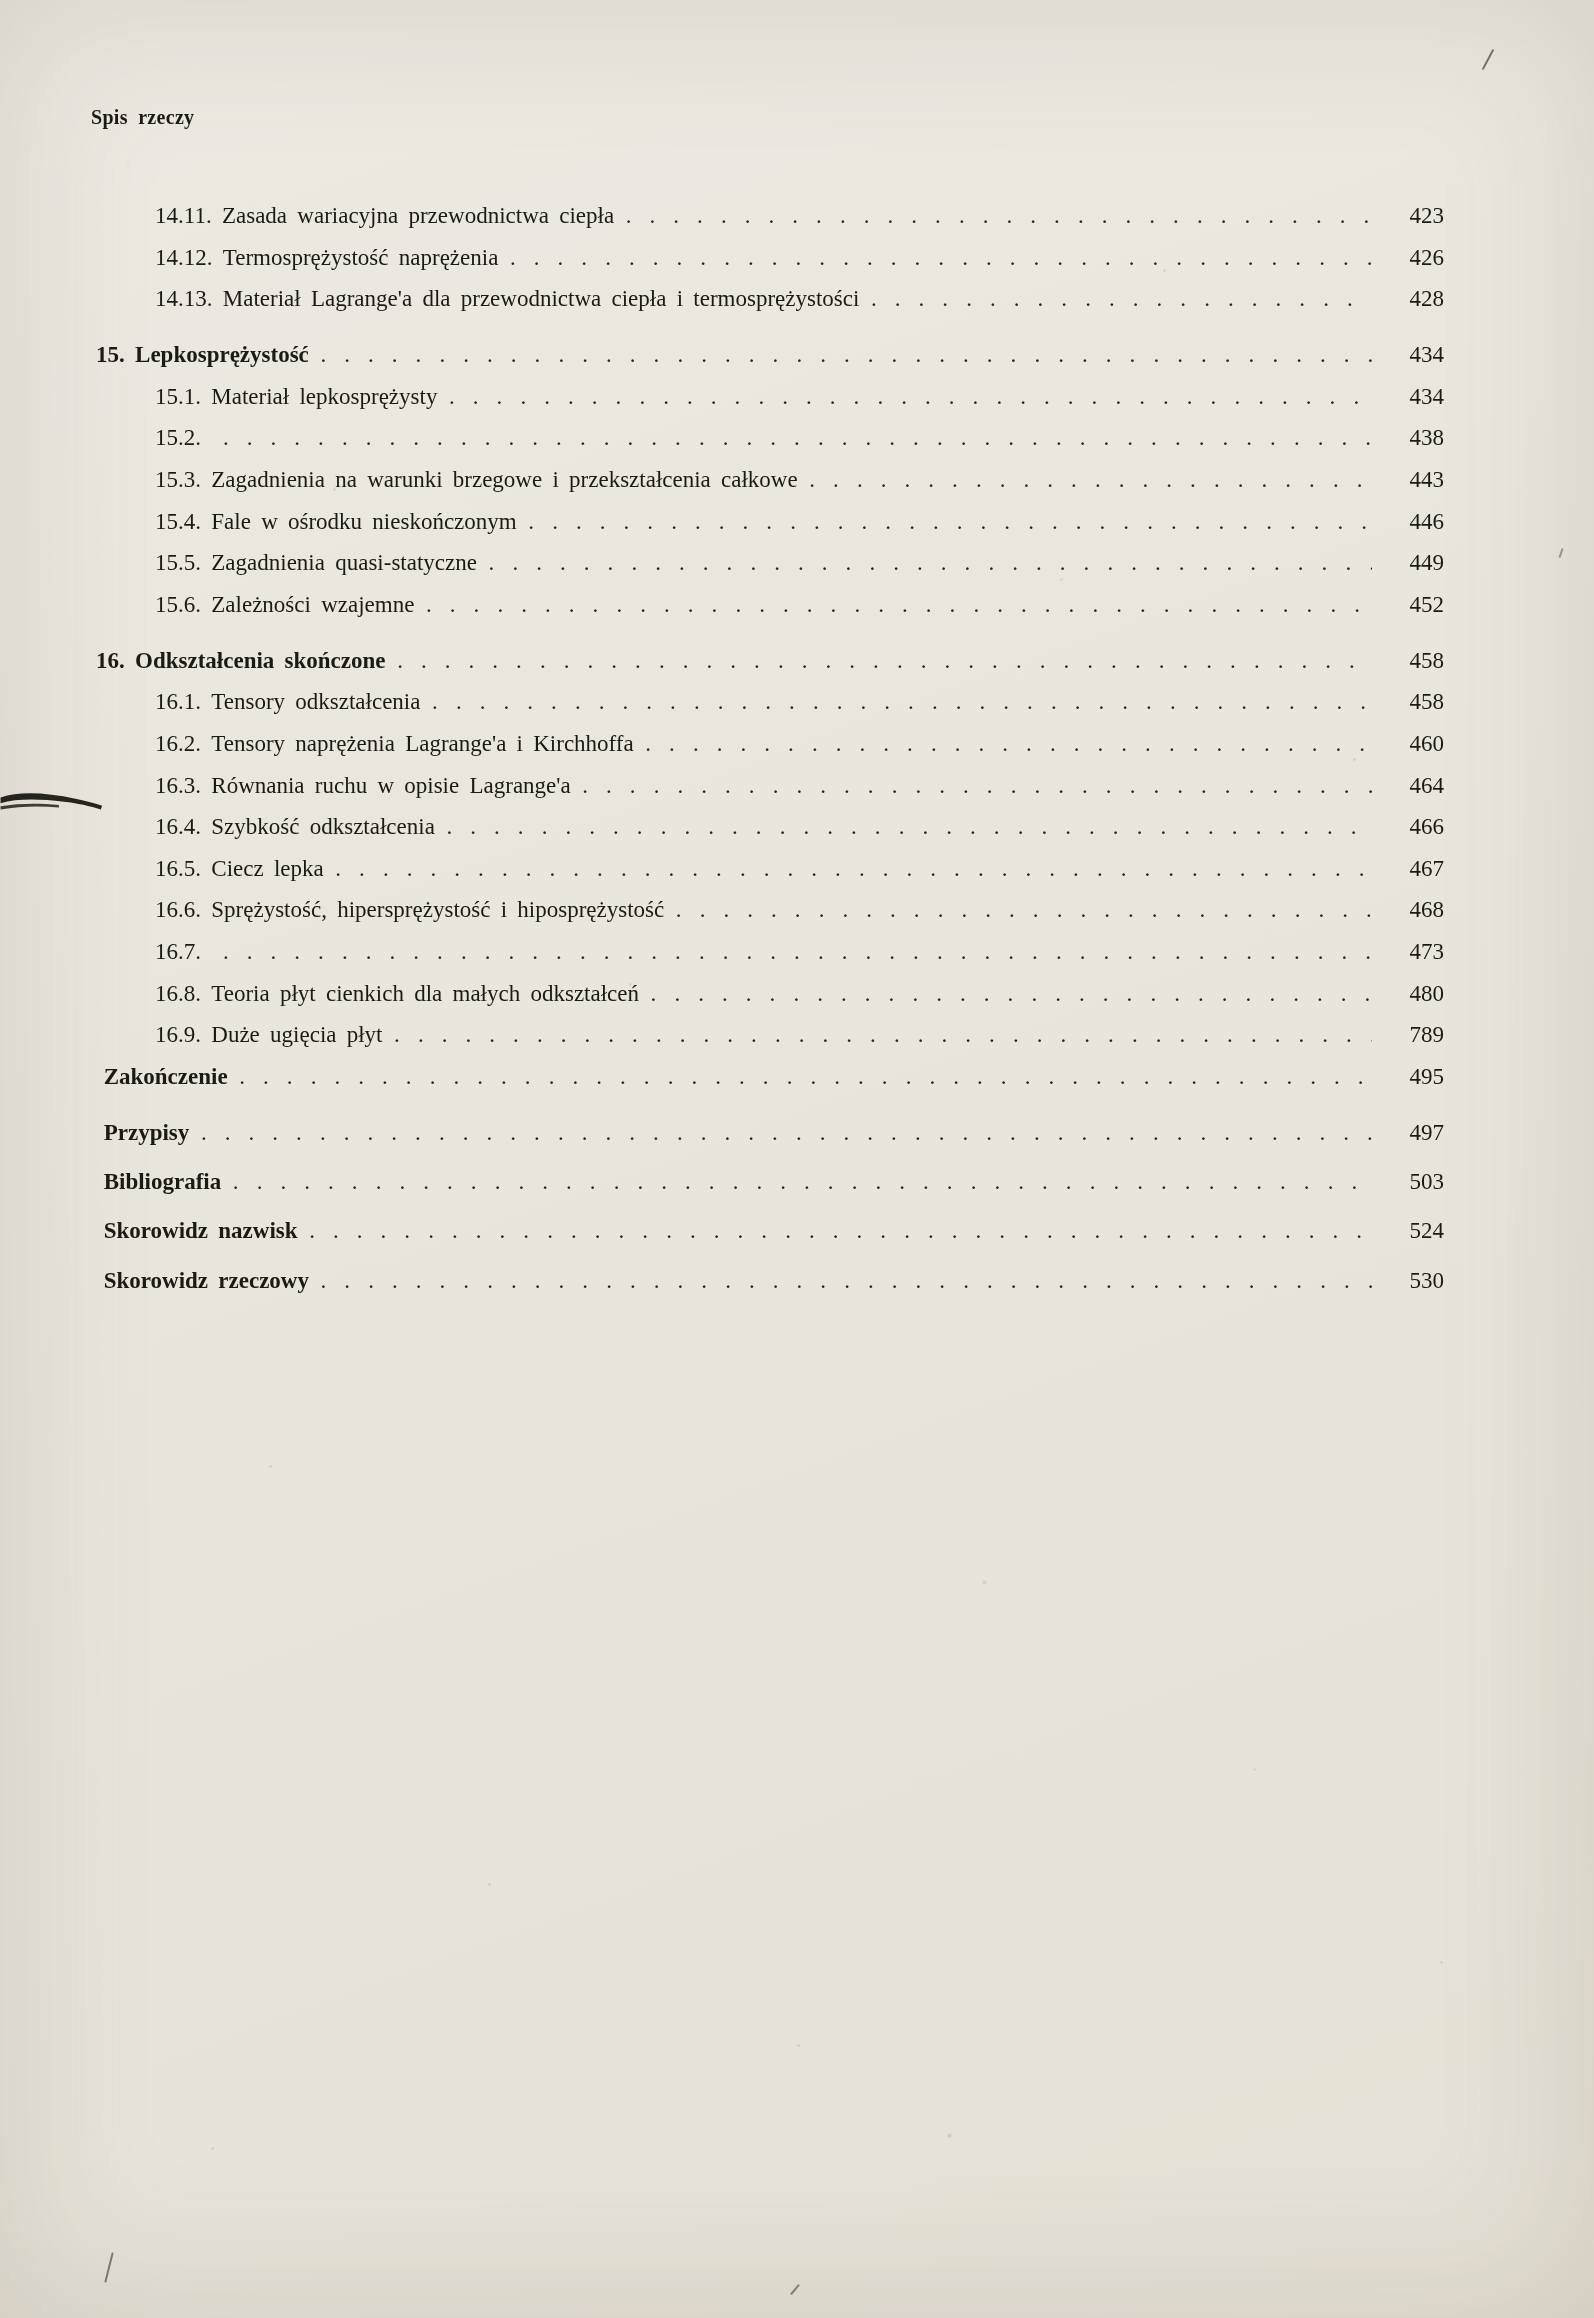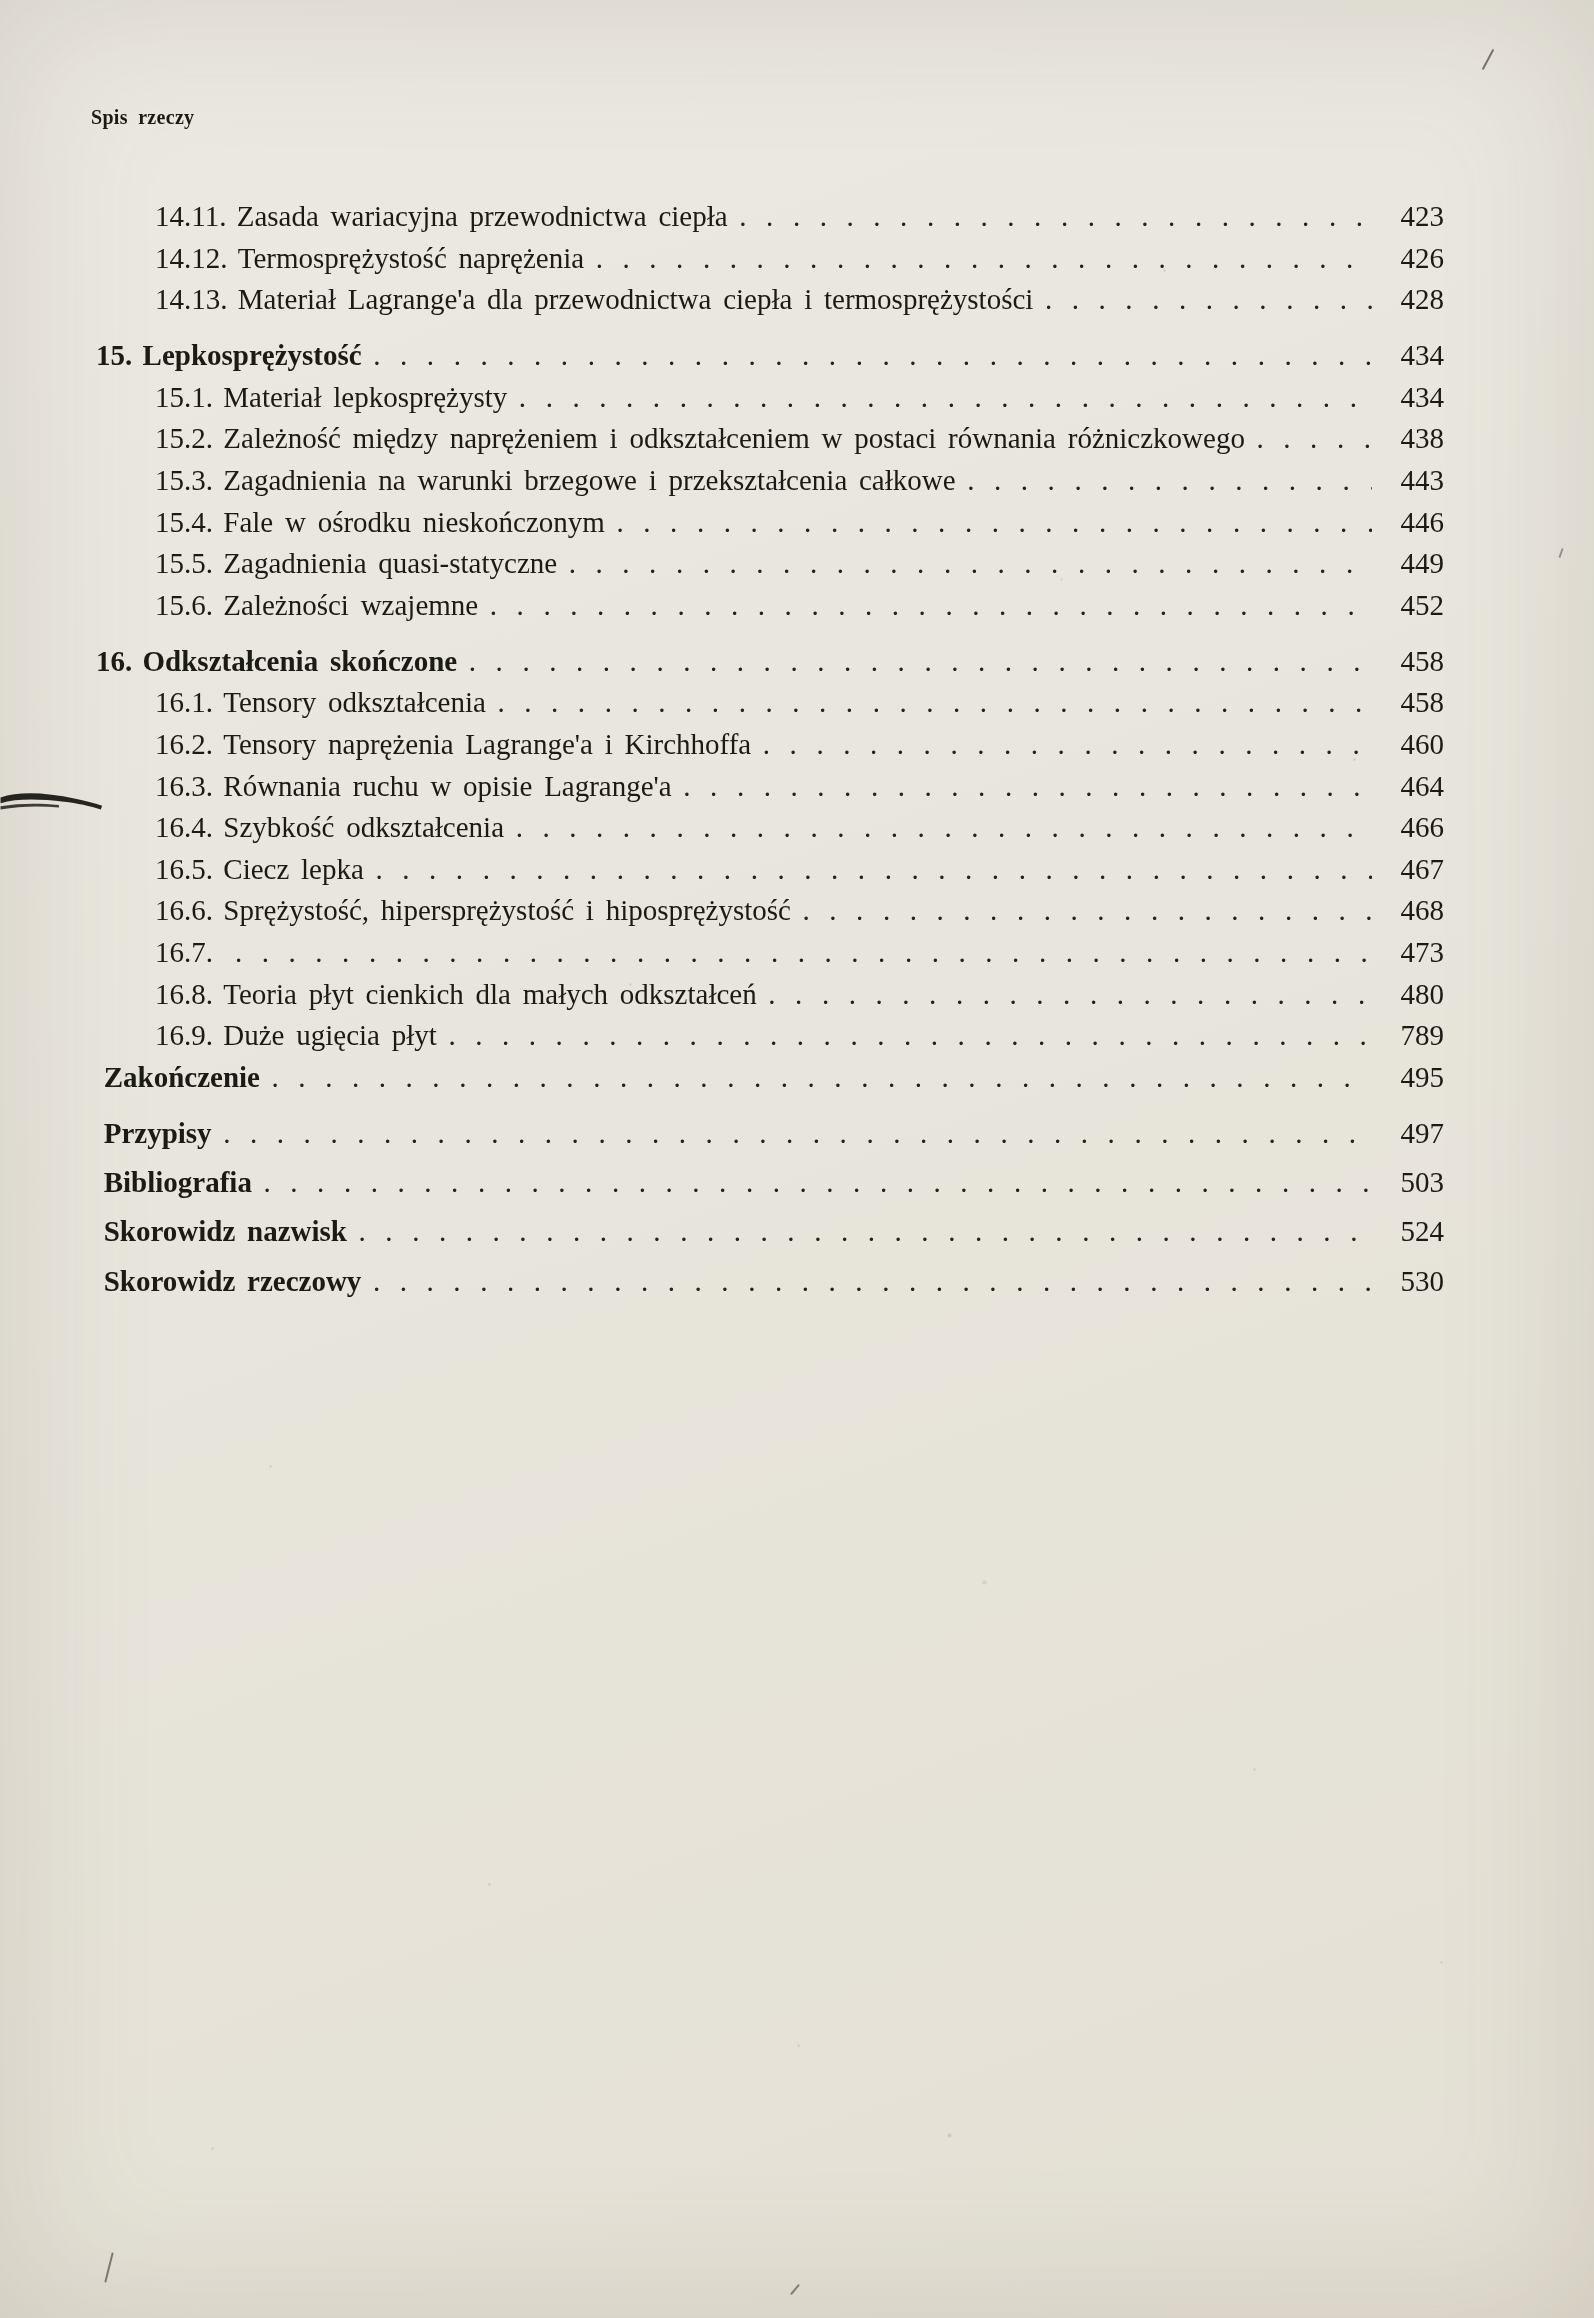--- a/index.html
+++ b/index.html
@@ -29,21 +29,21 @@
   }
   .toc {
     position: absolute;
     left: 96px;
     top: 201px;
     width: 1348px;
   }
   .row {
     display: flex;
     align-items: flex-end;
-    font-size: 29px;
+    font-size: 23px;
     line-height: 30px;
     margin-bottom: 11.6px;
     word-spacing: 4.5px;
   }
   .row.sub { margin-left: 59px; }
   .row.chapter { font-weight: 700; }
   .row.back { font-weight: 700; margin-left: 7.7px; margin-bottom: 19.3px; }
   .gap-large { margin-top: 26px; }
   .gap-small { margin-top: 7.7px; }
   .num { margin-right: 10.3px; white-space: nowrap; }
@@ -142,21 +142,20 @@
     <span class="pnum">434</span>
   </div>
       <div class="row sub">
     <span class="num">15.1.</span>
     <span class="title">Materiał lepkosprężysty</span>
     <span class="dots">. . . . . . . . . . . . . . . . . . . . . . . . . . . . . . . . . . . . . . . . . . . . . . . . . . . . . . . . . . . . . . . . . . . . . . . . . . . . . . . . . . . . . . . . . . . . . . . . . . . . </span>
     <span class="pnum">434</span>
   </div>
       <div class="row sub">
     <span class="num">15.2.</span>
-    <span class="title">Zależność między naprężeniem i odkształceniem w postaci równania różniczkowego</span>
     <span class="dots">. . . . . . . . . . . . . . . . . . . . . . . . . . . . . . . . . . . . . . . . . . . . . . . . . . . . . . . . . . . . . . . . . . . . . . . . . . . . . . . . . . . . . . . . . . . . . . . . . . . . </span>
     <span class="pnum">438</span>
   </div>
       <div class="row sub">
     <span class="num">15.3.</span>
     <span class="title">Zagadnienia na warunki brzegowe i przekształcenia całkowe</span>
     <span class="dots">. . . . . . . . . . . . . . . . . . . . . . . . . . . . . . . . . . . . . . . . . . . . . . . . . . . . . . . . . . . . . . . . . . . . . . . . . . . . . . . . . . . . . . . . . . . . . . . . . . . . </span>
     <span class="pnum">443</span>
   </div>
       <div class="row sub">

